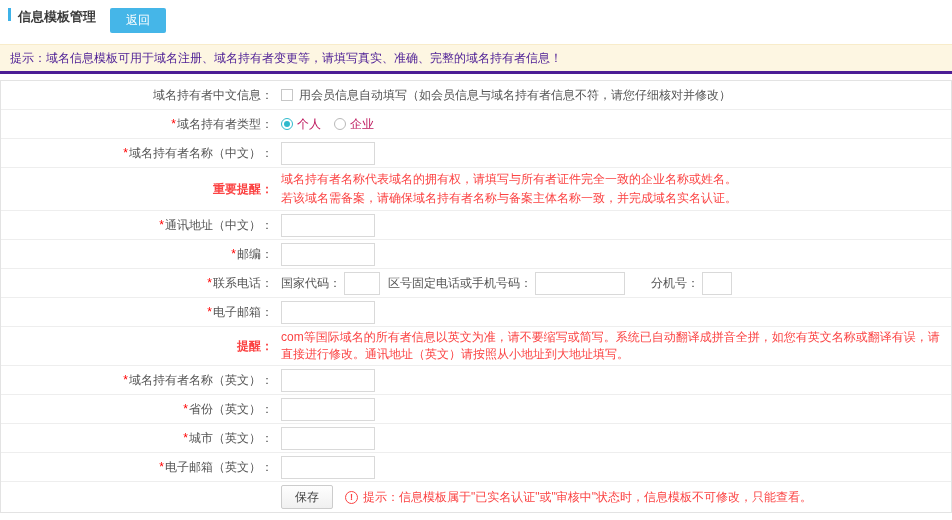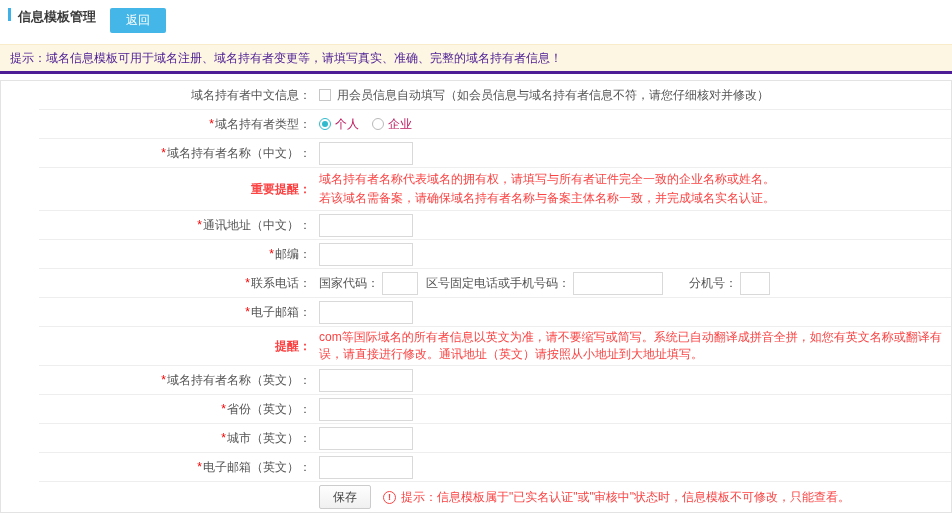--- a/index.html
+++ b/index.html
@@ -13,21 +13,21 @@
   .header { display:flex; align-items:flex-start; padding:8px 0 11px 8px; }
   .accent-bar { width:3px; height:13px; background:#3eb2e8; margin-right:7px; flex:none; }
   .page-title { font-size:13px; font-weight:bold; color:#3a3a3a; margin-right:14px; }
   .back-btn { background:#45b6e8; color:#fff; border:none; font-family:inherit; font-size:12px;
               padding:4px 16px; border-radius:2px; cursor:pointer; }
 
   .notice { background:#fdf6e2; border-top:1px solid #f8ecca; border-bottom:3px solid #4c1d95;
             color:#4c1d95; padding:6px 10px; line-height:14px; }
 
   .form { border:1px solid #e3e3e3; margin-top:6px; }
-  .row { display:flex; align-items:center; border-bottom:1px solid #eeeeee; min-height:29px; padding:2px 0;margin-left:38px; }
+  .row { display:flex; align-items:center; border-bottom:1px solid #eeeeee; min-height:29px; padding:2px 0; }
   .row:last-child { border-bottom:none; }
   .lbl { width:280px; flex:none; text-align:right; padding-right:8px; color:#555; line-height:16px; }
   .req { color:#ff0000; margin-right:1px; }
   .fld { display:flex; align-items:center; flex:1; min-width:0; }
   .red { color:#fb4343; }
   .lbl.red-lbl { color:#fb4343; font-weight:bold; }
 
   .txt-input { width:94px; height:23px; border:1px solid #d9d9d9; padding:2px 5px;
                font-family:inherit; font-size:12px; color:#333; }
   .txt-input.narrow { width:36px; }

